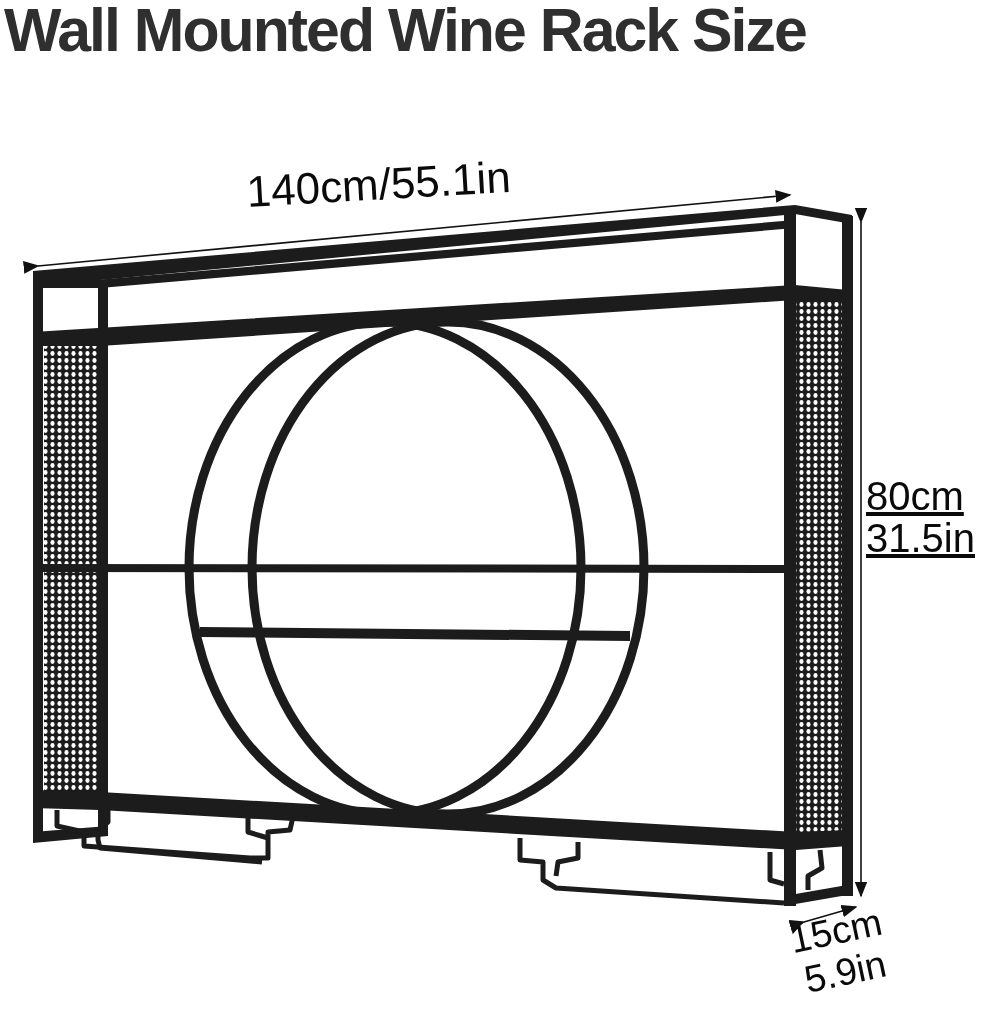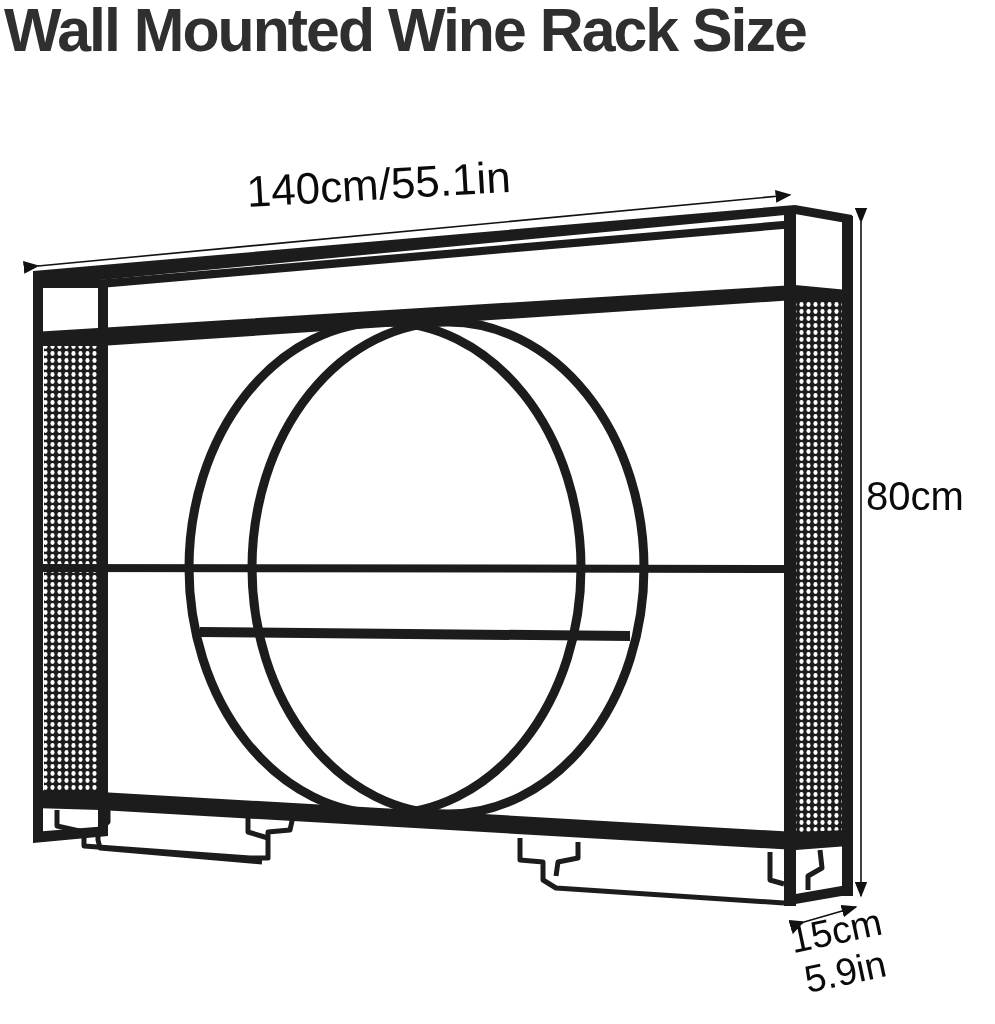--- a/index.html
+++ b/index.html
@@ -1,34 +1,35 @@
 <!DOCTYPE html>
 <html><head>
   <meta charset="utf-8">
   <style>
     html, body { margin:0; padding:0; background:#ffffff; }
     body { width:995px; height:1024px; position:relative; overflow:hidden; font-family:"Liberation Sans", sans-serif; }
     .title { position:absolute; left:4px; top:-6px; font-family:"Liberation Sans", sans-serif; font-weight:bold; font-size:62px; letter-spacing:-2px; color:#2f2f2f; white-space:nowrap; transform:scaleX(0.98); transform-origin:left top; }
     .dim { position:absolute; color:#0a0a0a; font-family:"Liberation Sans", sans-serif; white-space:nowrap; line-height:1; }
     .dim-width { left:248px; top:170px; font-size:44px; transform:rotate(-3.3deg); transform-origin:left bottom; }
-    .dim-height { left:866px; top:475px; font-size:40px; }
+    .dim-height { left:866px; top:475px; font-size:40px;text-decoration:underline; }
     .dim-height span { display:block; line-height:42px; }
     .dim-depth { left:786px; top:920px; font-size:38px; transform:rotate(-12deg); transform-origin:left top; }
     .dim-depth span { display:block; line-height:42px; }
     svg.drawing { position:absolute; left:0; top:0; }
   </style>
 </head>
 <body>
 
 <div class="title">Wall Mounted Wine Rack Size</div>
 
 <div class="dim dim-width">140cm/55.1in</div>
 
 <div class="dim dim-height">
   <span>80cm</span>
+  <span>31.5in</span>
 </div>
 
 <div class="dim dim-depth">
   <span>15cm</span>
   <span style="padding-left:6px">5.9in</span>
 </div>
 
 <svg class="drawing" width="995" height="1024" viewBox="0 0 995 1024">
   <defs>
     <pattern id="mesh" width="7" height="7" patternUnits="userSpaceOnUse">

